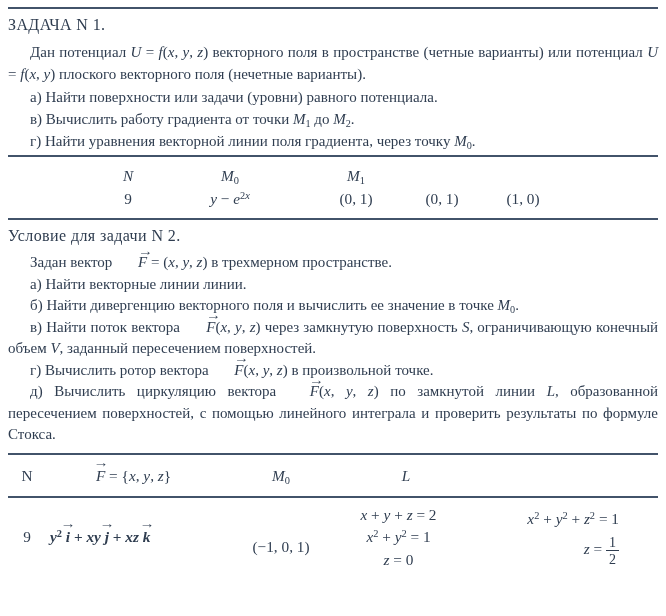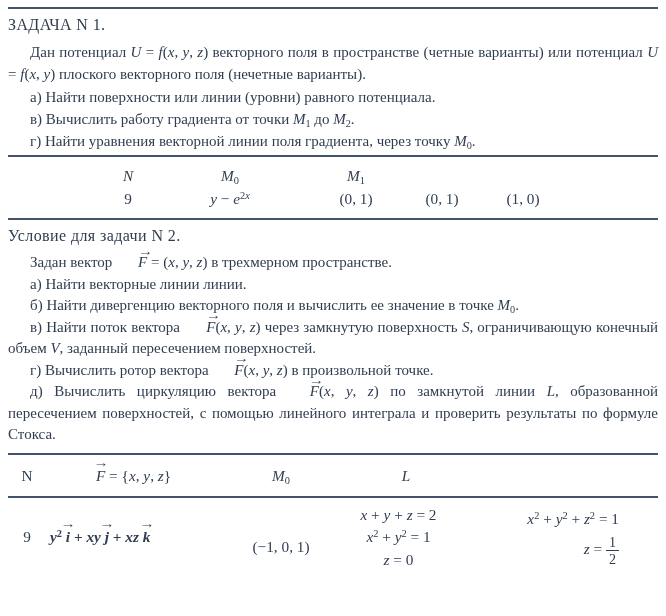--- a/index.html
+++ b/index.html
@@ -73,21 +73,21 @@
 <body>
 
 <div class="page">
 
   <div class="rule top"></div>
 
   <h1 class="title">ЗАДАЧА N 1.</h1>
 
   <section class="sec1">
     <p class="para">Дан потенциал <i>U</i> = <i>f</i>(<i>x</i>, <i>y</i>, <i>z</i>) векторного поля в пространстве (четные варианты) или потенциал <i>U</i> = <i>f</i>(<i>x</i>, <i>y</i>) плоского векторного поля (нечетные варианты).</p>
-    <p class="para">а) Найти поверхности или линии (уровни) равного потенциала.</p>
+    <p class="para">а) Найти поверхности или задачи (уровни) равного потенциала.</p>
     <p class="para">в) Вычислить работу градиента от точки <i>M</i><sub>1</sub> до <i>M</i><sub>2</sub>.</p>
     <p class="para">г) Найти уравнения векторной линии поля градиента, через точку <i>M</i><sub>0</sub>.</p>
   </section>
 
   <div class="rule" style="margin-top:3px;"></div>
 
   <div class="table1">
     <div class="t1row">
       <div class="cell"><i>N</i></div>
       <div class="cell"><i>M</i><sub>0</sub></div>

